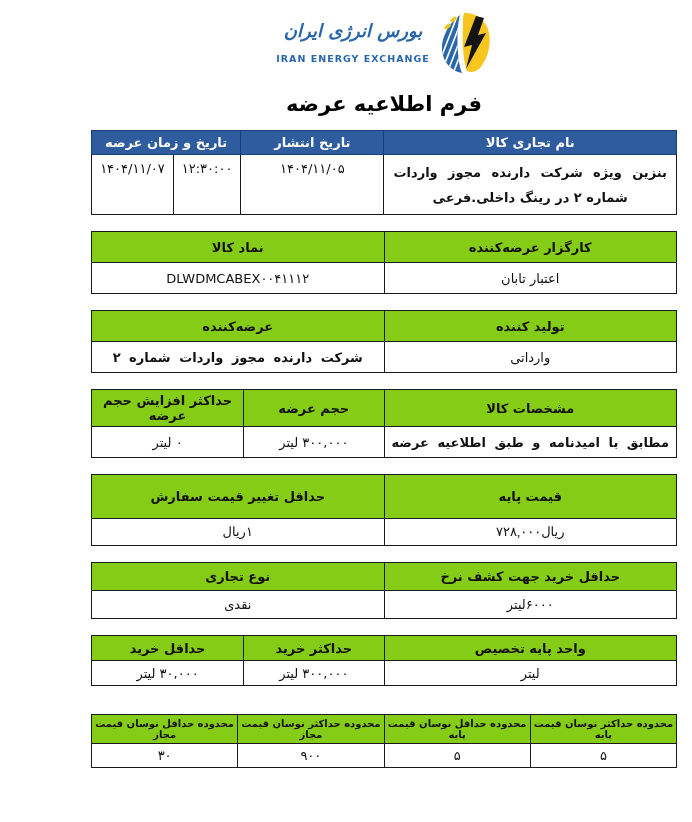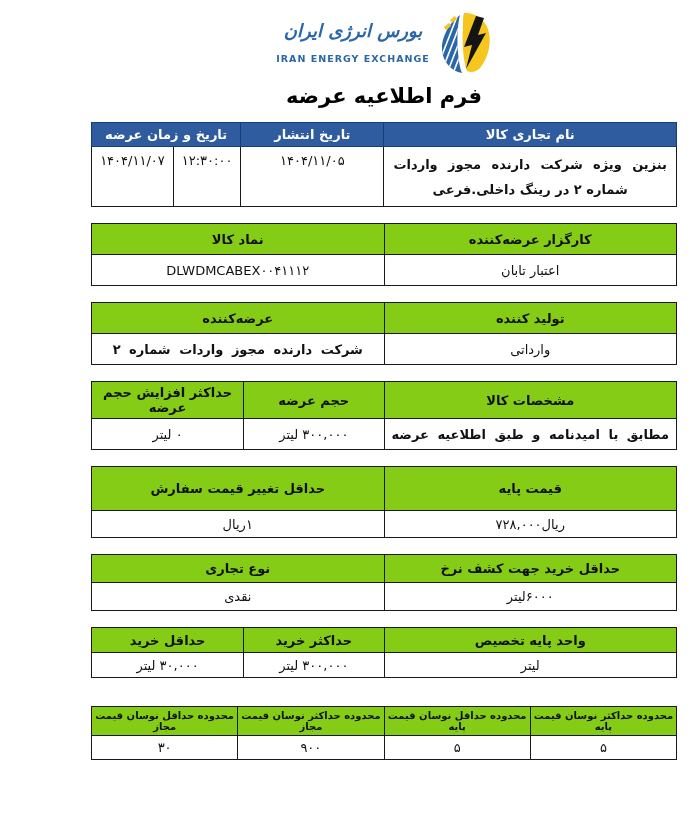--- a/index.html
+++ b/index.html
@@ -16,31 +16,31 @@
   }
   .page{width:616px;height:822px;padding:10px 15px 0 15px;}
   
   .logo-block{display:flex;align-items:center;justify-content:center;gap:8px;height:66px;}
   .logo-text{display:flex;flex-direction:column;align-items:center;line-height:1.15;}
   .logo-fa{color:var(--logo-blue);font-size:18px;font-weight:bold;font-style:oblique;}
   .logo-en{color:var(--logo-blue);font-size:9.5px;font-weight:bold;letter-spacing:1px;direction:ltr;margin-top:13px;}
   .logo-blue-fill{fill:var(--logo-blue);}
   .logo-yellow-fill{fill:var(--logo-yellow);}
   
-  .form-title{text-align:center;font-size:21px;font-weight:bold;margin:8px 0 14px 0;color:#000;}
+  .form-title{text-align:center;font-size:21px;font-weight:bold;margin:16px 0 14px 0;color:#000;}
   
   table{width:100%;border-collapse:collapse;table-layout:fixed;margin:0 0 16px 0;font-size:13px;}
   th,td{border:1px solid var(--border);text-align:center;vertical-align:middle;padding:3px 5px;color:#111;}
   th{font-weight:bold;background:#84cc16;}
   .t1 th{background:var(--header-blue);color:#fff;height:24px;border-color:#173f77;margin-left:20px;}
   .t1 td{height:50px;vertical-align:top;padding-top:6px;}
   .t2 th,.t2 td,.t3 th,.t3 td{height:31px;}
   .t4 th,.t4 td{height:31px;}
   .t5 th{height:44px;}
-  .t5 td{height:27px;}
+  .t5 td{height:27px;font-family:Liberation Serif, serif;}
   .t6 th,.t6 td{height:28px;}
   .t7 th,.t7 td{height:25px;}
   .t7{margin-bottom:28px;}
   .t8 th{height:22px;font-size:10px;padding:3px 1px;}
   .t8 td{height:24px;}
   .product-cell{text-align:justify;text-align-last:center;font-weight:bold;line-height:1.9;padding:4px 9px;}
   .jbold{font-weight:bold;word-spacing:4px;}
 </style>
 </head>
 <body>

